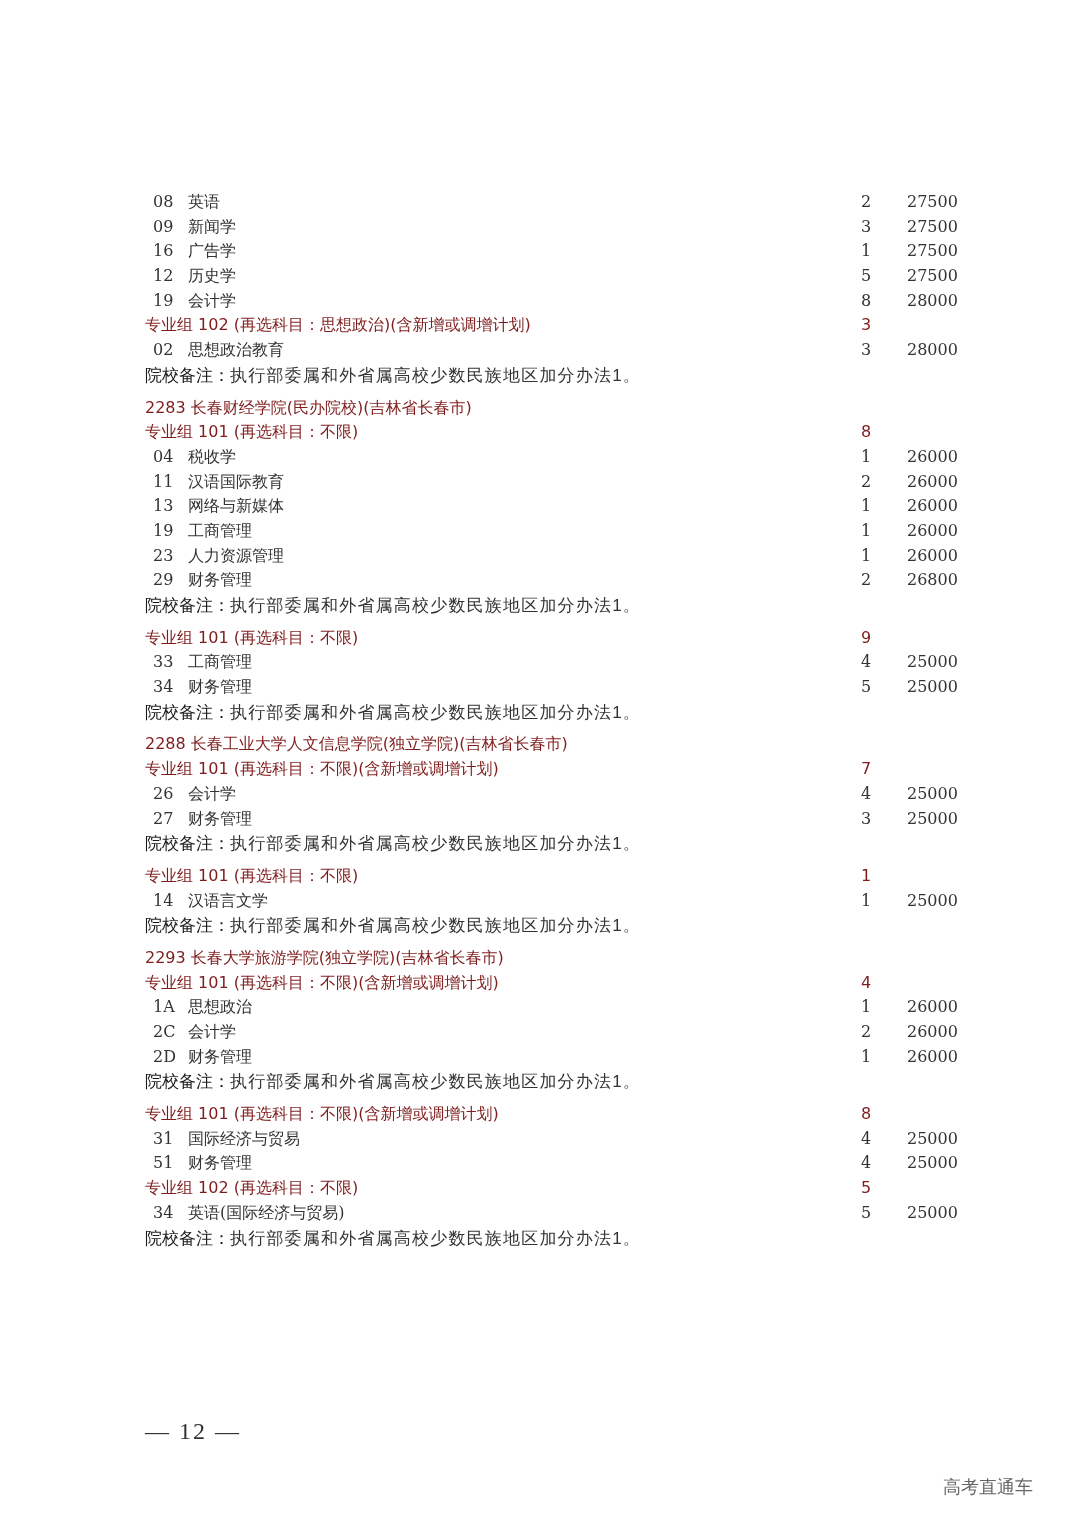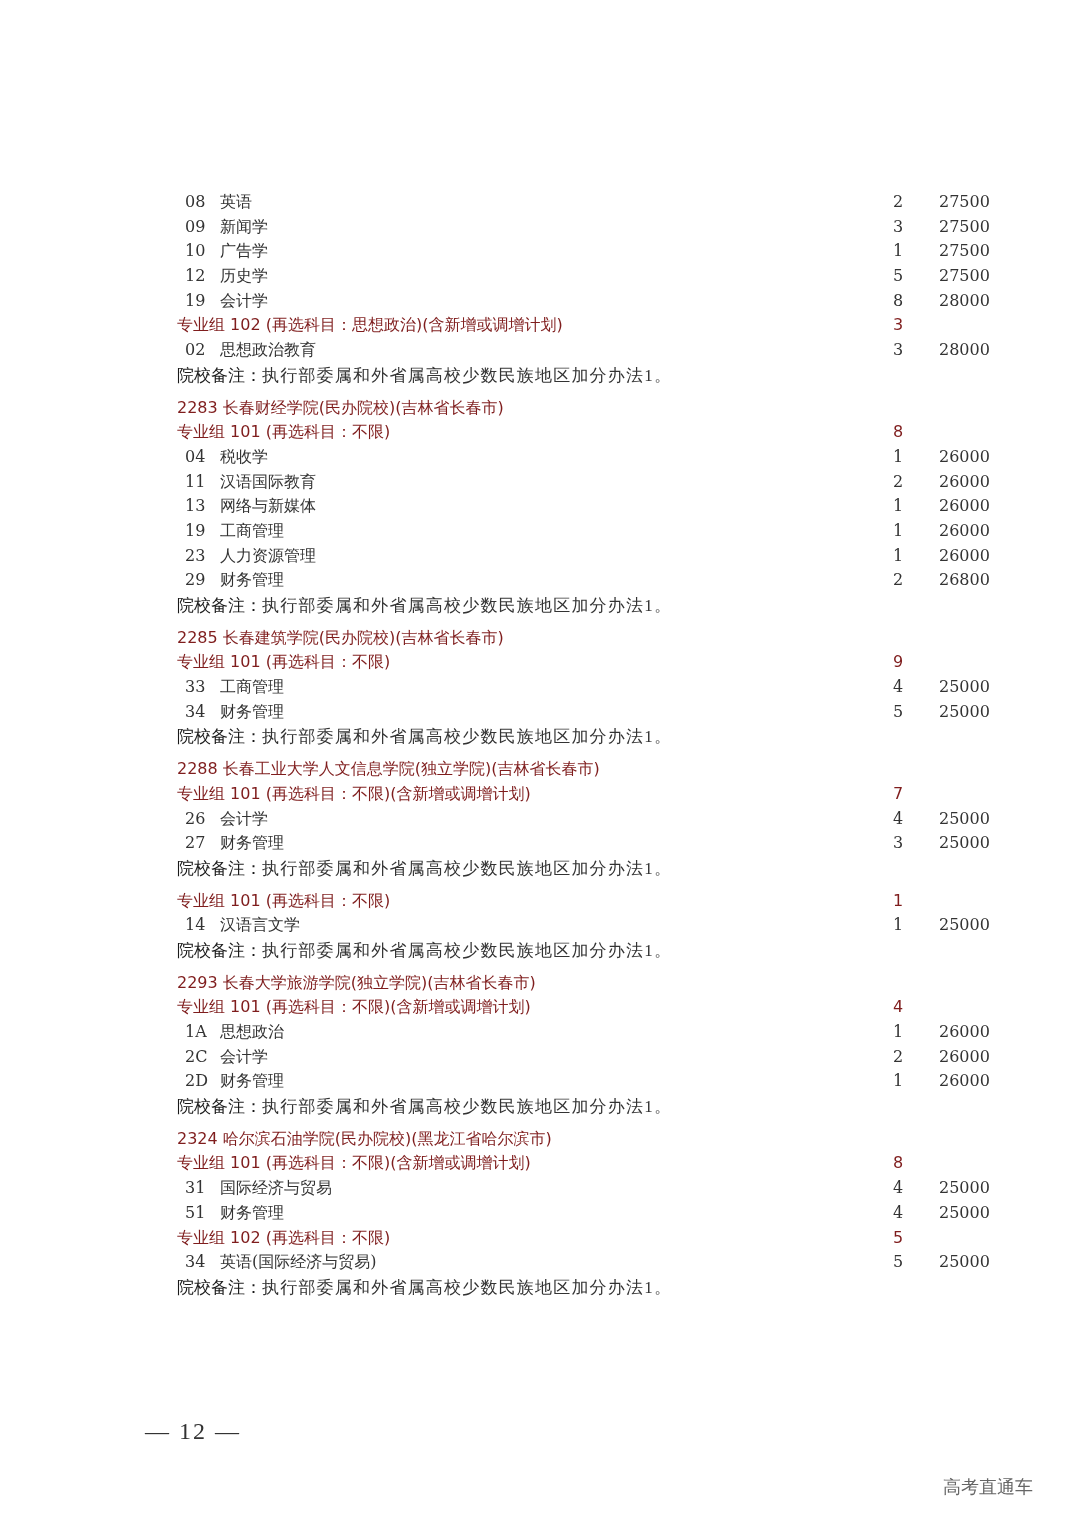--- a/index.html
+++ b/index.html
@@ -1,27 +1,27 @@
 <!DOCTYPE html>
 <html><head>
   <meta charset="utf-8">
   <style>
     html, body { margin: 0; padding: 0; background: #ffffff; }
     body { width: 1080px; height: 1527px; position: relative; overflow: hidden; color: #222; }
     .content { position: absolute; left: 145px; top: 190px; width: 840px; }
-    .row { position: relative; height: 24.7px; line-height: 24.7px; font-size: 17px; white-space: nowrap; margin-left: 32px; }
+    .row { position: relative; height: 24.7px; line-height: 24.7px; font-size: 17px; white-space: nowrap; }
     .row .label { position: absolute; left: 0; }
     .row .plan { position: absolute; left: 716px; width: 14px; text-align: left; }
     .row .fee { position: absolute; left: 762px; }
     .serif { font-family: "DejaVu Serif", "Liberation Serif", serif; font-size: 16px; color: #333; }
     .sans { font-family: "DejaVu Sans", "Liberation Sans", sans-serif; font-size: 16px; color: #7f1d1d; }
     .major .label { left: 8px; }
     .major .code { display: inline-block; min-width: 30px; }
     .note .label { font-family: "DejaVu Sans", "Liberation Sans", sans-serif; color: #1a1a1a; }
-    .note .note-text { font-family: Liberation Serif, serif; color: #333; letter-spacing: 1.2px; }
+    .note .note-text { font-family: Liberation Sans, sans-serif; color: #333; letter-spacing: 1.2px; }
     .gap { height: 8px; }
     .page-number { position: absolute; left: 145px; top: 1418px; font-family: "Liberation Serif", "DejaVu Serif", serif; font-size: 24px; color: #333; letter-spacing: 2px; }
     .watermark { position: absolute; left: 943px; top: 1475px; font-family: Liberation Mono, monospace; font-size: 18px; color: #666; }
   </style>
 </head>
 <body>
 
 <div class="content">
 
   <div>
@@ -29,21 +29,21 @@
       <span class="label"><span class="code">08</span> <span>英语</span></span>
       <span class="plan">2</span>
       <span class="fee">27500</span>
     </div>
     <div class="row major serif">
       <span class="label"><span class="code">09</span> <span>新闻学</span></span>
       <span class="plan">3</span>
       <span class="fee">27500</span>
     </div>
     <div class="row major serif">
-      <span class="label"><span class="code">10</span> <span>广告学</span></span>
+      <span class="label"><span class="code">16</span> <span>广告学</span></span>
       <span class="plan">1</span>
       <span class="fee">27500</span>
     </div>
     <div class="row major serif">
       <span class="label"><span class="code">12</span> <span>历史学</span></span>
       <span class="plan">5</span>
       <span class="fee">27500</span>
     </div>
     <div class="row major serif">
       <span class="label"><span class="code">19</span> <span>会计学</span></span>
@@ -104,23 +104,20 @@
       <span class="fee">26800</span>
     </div>
     <div class="row note">
       <span class="label"><span>院校备注：</span><span class="note-text">执行部委属和外省属高校少数民族地区加分办法1。</span></span>
     </div>
   </div>
   <div class="gap"></div>
 
   <div>
     <div class="row sans">
-      <span class="label">2285 长春建筑学院(民办院校)(吉林省长春市)</span>
-    </div>
-    <div class="row sans">
       <span class="label">专业组 101 (再选科目：不限)</span>
       <span class="plan">9</span>
     </div>
     <div class="row major serif">
       <span class="label"><span class="code">33</span> <span>工商管理</span></span>
       <span class="plan">4</span>
       <span class="fee">25000</span>
     </div>
     <div class="row major serif">
       <span class="label"><span class="code">34</span> <span>财务管理</span></span>
@@ -197,23 +194,20 @@
       <span class="fee">26000</span>
     </div>
     <div class="row note">
       <span class="label"><span>院校备注：</span><span class="note-text">执行部委属和外省属高校少数民族地区加分办法1。</span></span>
     </div>
   </div>
   <div class="gap"></div>
 
   <div>
     <div class="row sans">
-      <span class="label">2324 哈尔滨石油学院(民办院校)(黑龙江省哈尔滨市)</span>
-    </div>
-    <div class="row sans">
       <span class="label">专业组 101 (再选科目：不限)(含新增或调增计划)</span>
       <span class="plan">8</span>
     </div>
     <div class="row major serif">
       <span class="label"><span class="code">31</span> <span>国际经济与贸易</span></span>
       <span class="plan">4</span>
       <span class="fee">25000</span>
     </div>
     <div class="row major serif">
       <span class="label"><span class="code">51</span> <span>财务管理</span></span>

